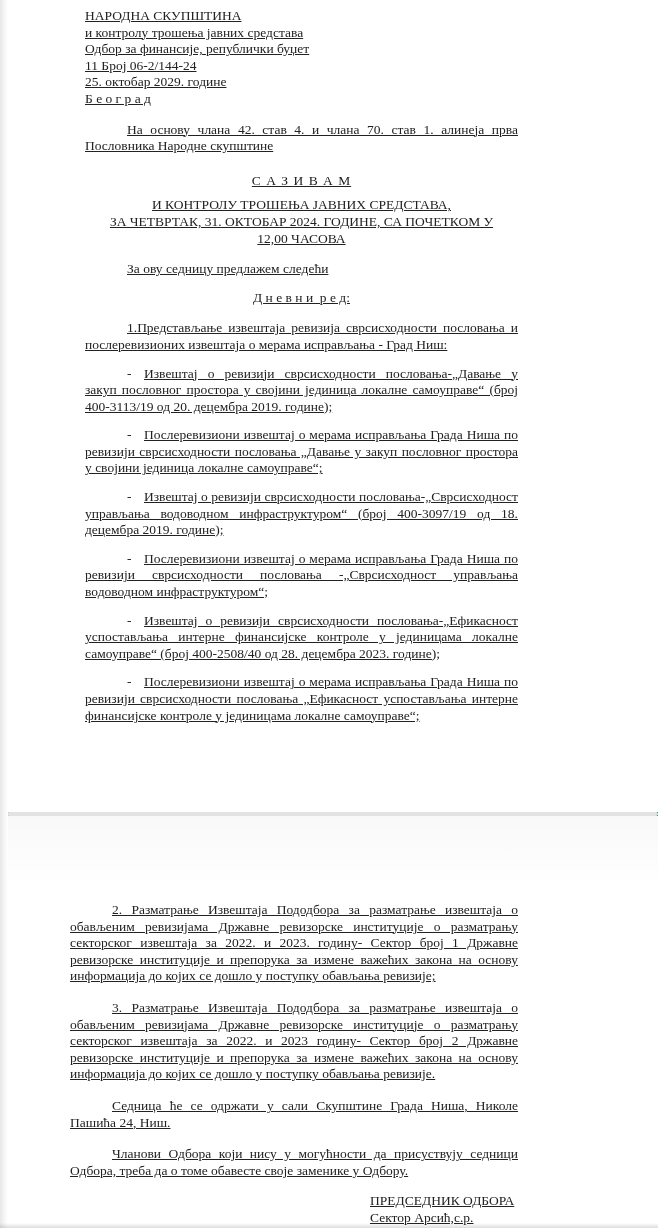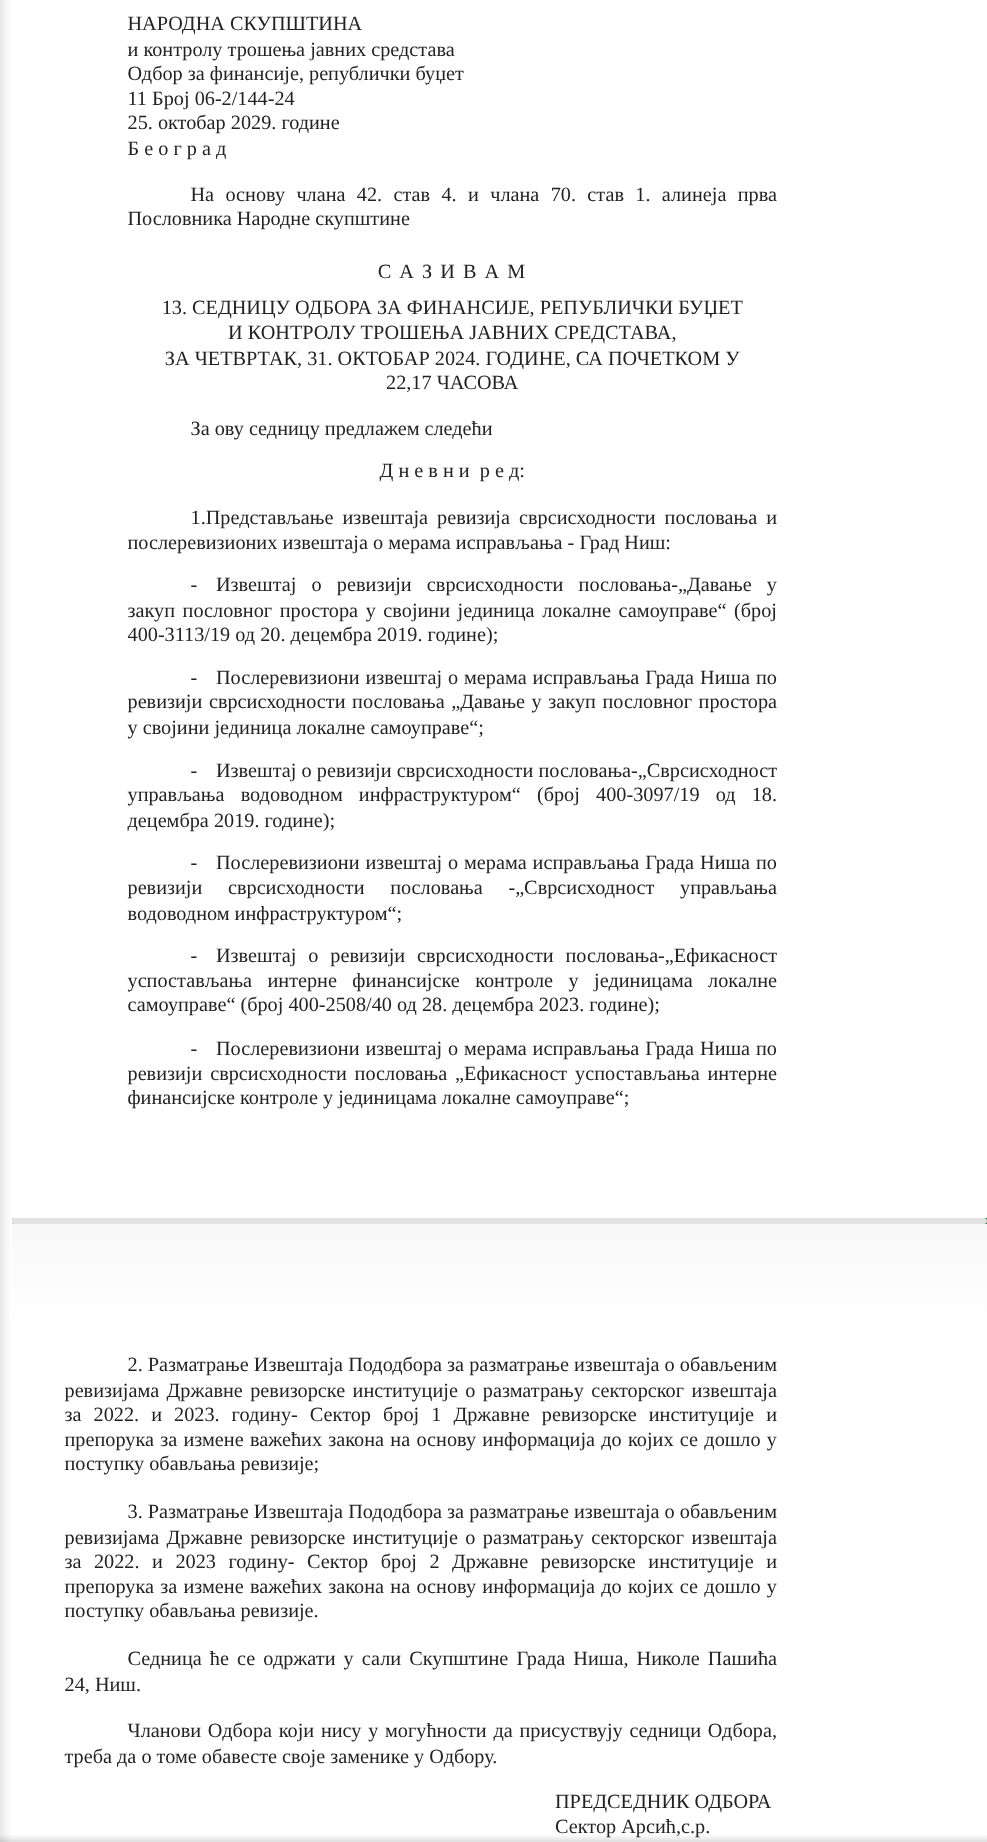--- a/index.html
+++ b/index.html
@@ -6,21 +6,21 @@
   html, body { width: 658px; height: 1228px; }
   body {
     position: relative;
     background: #ffffff;
     color: #222222;
     font-family: "Liberation Serif", "DejaVu Serif", serif;
     font-size: 13.5px;
     line-height: 16.6px;
     overflow: hidden;
   }
-  .scan { position: relative; width: 658px; height: 1228px; background: #15803d; }
+  .scan { position: relative; width: 658px; height: 1228px; background: #15803d; text-decoration: underline; }
 
   .edge-left {
     position: absolute; left: 0; top: 0; width: 8px; height: 100%;
     background: linear-gradient(to right, #e7e7e7, #f6f6f6 55%, #ffffff);
     z-index: 3;
   }
   .edge-bottom {
     position: absolute; left: 0; bottom: 0; width: 100%; height: 5px;
     background: linear-gradient(to bottom, rgba(0,0,0,0), rgba(0,0,0,0.13));
     z-index: 3;
@@ -33,21 +33,21 @@
     overflow: hidden;
   }
   .page-divider {
     height: 4px;
     margin-left: 7px;
     background: #e2e2e2;
     border-radius: 2px;
   }
   .page2 {
     height: 412px;
-    padding: 86px 140px 0 43px;
+    padding: 86px 140px 0 70px;
     overflow: hidden;
     background: linear-gradient(#f8f8f8, #ffffff 70px);
   }
 
   .letterhead { margin-bottom: 8px; }
   .letterhead div { white-space: pre-wrap; }
 
   p.para {
     margin-top: 14px;
     text-align: justify;
@@ -99,24 +99,23 @@
       <div>11 Број 06-2/144-24</div>
       <div>25. октобар 2029. године</div>
       <div>Б е о г р а д</div>
     </header>
 
     <p class="para intro">На основу члана 42. став 4. и члана 70. став 1. алинеја прва Пословника Народне скупштине</p>
 
     <div class="center convene">С А З И В А М</div>
 
     <div class="session-title">
-      <div>13. СЕДНИЦУ ОДБОРА ЗА ФИНАНСИЈЕ, РЕПУБЛИЧКИ БУЏЕТ</div>
       <div>И КОНТРОЛУ ТРОШЕЊА ЈАВНИХ СРЕДСТАВА,</div>
       <div>ЗА ЧЕТВРТАК, 31. ОКТОБАР 2024. ГОДИНЕ, СА ПОЧЕТКОМ У</div>
-      <div>22,17 ЧАСОВА</div>
+      <div>12,00 ЧАСОВА</div>
     </div>
 
     <p class="para propose">За ову седницу предлажем следећи</p>
 
     <div class="center agenda-heading">Д н е в н и  р е д:</div>
 
     <p class="para item1">1.Представљање извештаја ревизија сврсисходности пословања и послеревизионих извештаја о мерама исправљања - Град Ниш:</p>
 
     <p class="bullet"><span class="bullet-marker">-</span><span>Извештај о ревизији сврсисходности пословања-„Давање у закуп пословног простора у својини јединица локалне самоуправе“ (број 400-3113/19 од 20. децембра 2019. године);</span></p>
 

